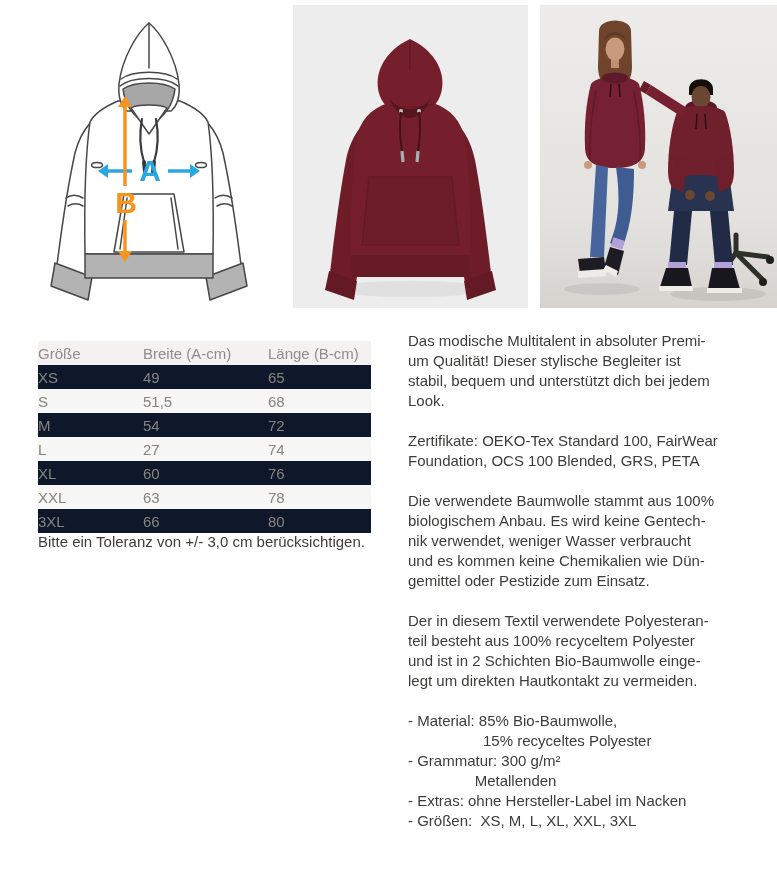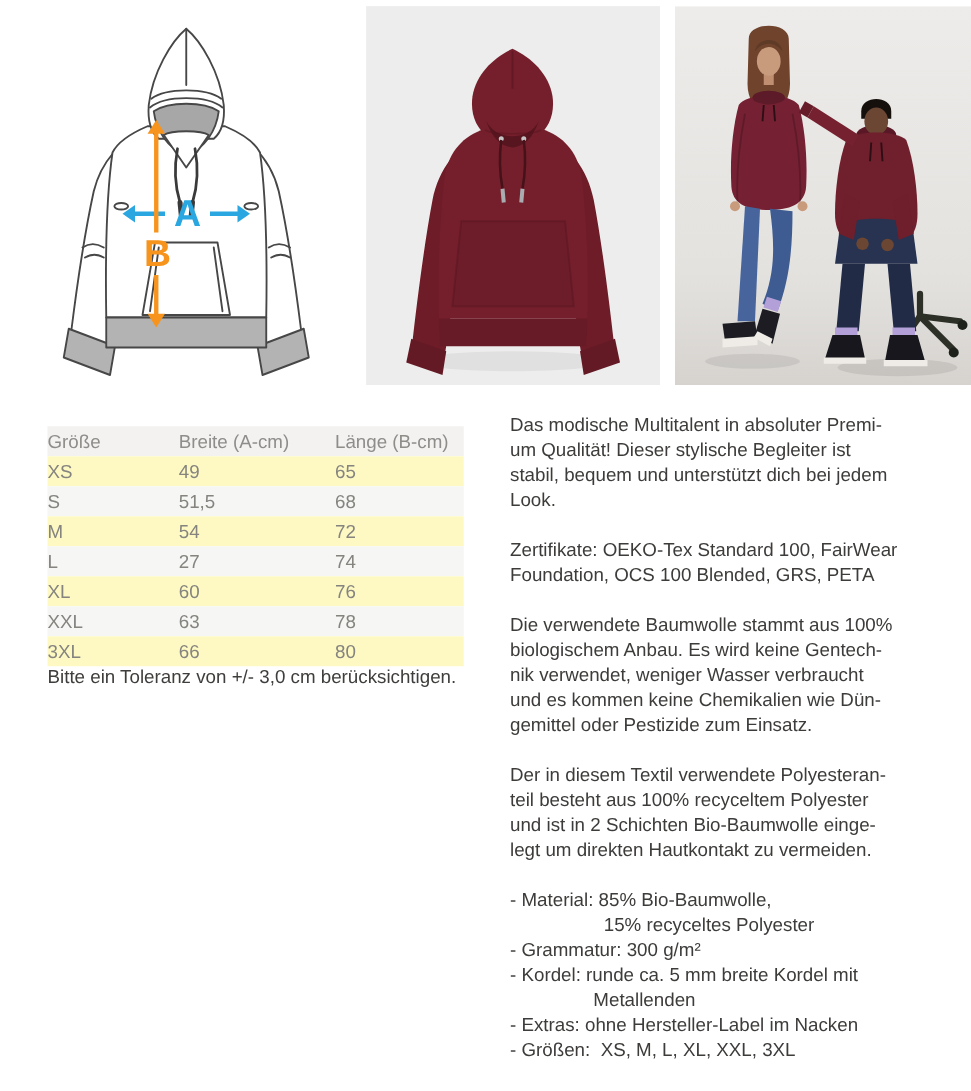--- a/index.html
+++ b/index.html
@@ -12,21 +12,21 @@
   .panel-diagram { left: 28px; top: 8px; width: 242px; height: 295px; background: #ffffff; }
   .panel-product { left: 293px; width: 235px; background: #ededed; }
   .panel-models  { left: 540px; width: 237px; }
   .img-panel svg { display: block; width: 100%; height: 100%; }
 
   
   .left-col { position: absolute; left: 38px; top: 341px; width: 345px; }
   .size-table { width: 333px; font-size: 15px; color: #85847f; }
   .t-row { display: grid; grid-template-columns: 105px 125px 103px; height: 24px; align-items: center; }
   .t-head { background: #f3f2f1; color: #8e8d8a; }
-  .t-row.dark  { background: #fef9c3; }
+  .t-row.dark  { background: #0f172a; }
   .t-row.light { background: #f6f6f5; }
   .t-cell.c1 { }
   .note { font-size: 15px; color: #3f3e3c; white-space: pre; }
 
   
   .right-col { position: absolute; left: 408px; top: 331px; width: 352px; font-size: 15px; color: #3d3c3a; }
   .para { margin: 0 0 20px 0; }
   .para:last-child { margin-bottom: 0; }
   .line { line-height: 20px; white-space: pre; }
 
@@ -262,20 +262,19 @@
     <div class="para">
       <div class="line">Der in diesem Textil verwendete Polyesteran-</div>
       <div class="line">teil besteht aus 100% recyceltem Polyester</div>
       <div class="line">und ist in 2 Schichten Bio-Baumwolle einge-</div>
       <div class="line">legt um direkten Hautkontakt zu vermeiden.</div>
     </div>
     <div class="para">
       <div class="line">- Material: 85% Bio-Baumwolle,</div>
       <div class="line">                  15% recyceltes Polyester</div>
       <div class="line">- Grammatur: 300 g/m²</div>
-      <div class="line">- Kordel: runde ca. 5 mm breite Kordel mit</div>
       <div class="line">                Metallenden</div>
       <div class="line">- Extras: ohne Hersteller-Label im Nacken</div>
       <div class="line">- Größen:  XS, M, L, XL, XXL, 3XL</div>
     </div>
   </div>
 
 </div>
 
 </body></html>

